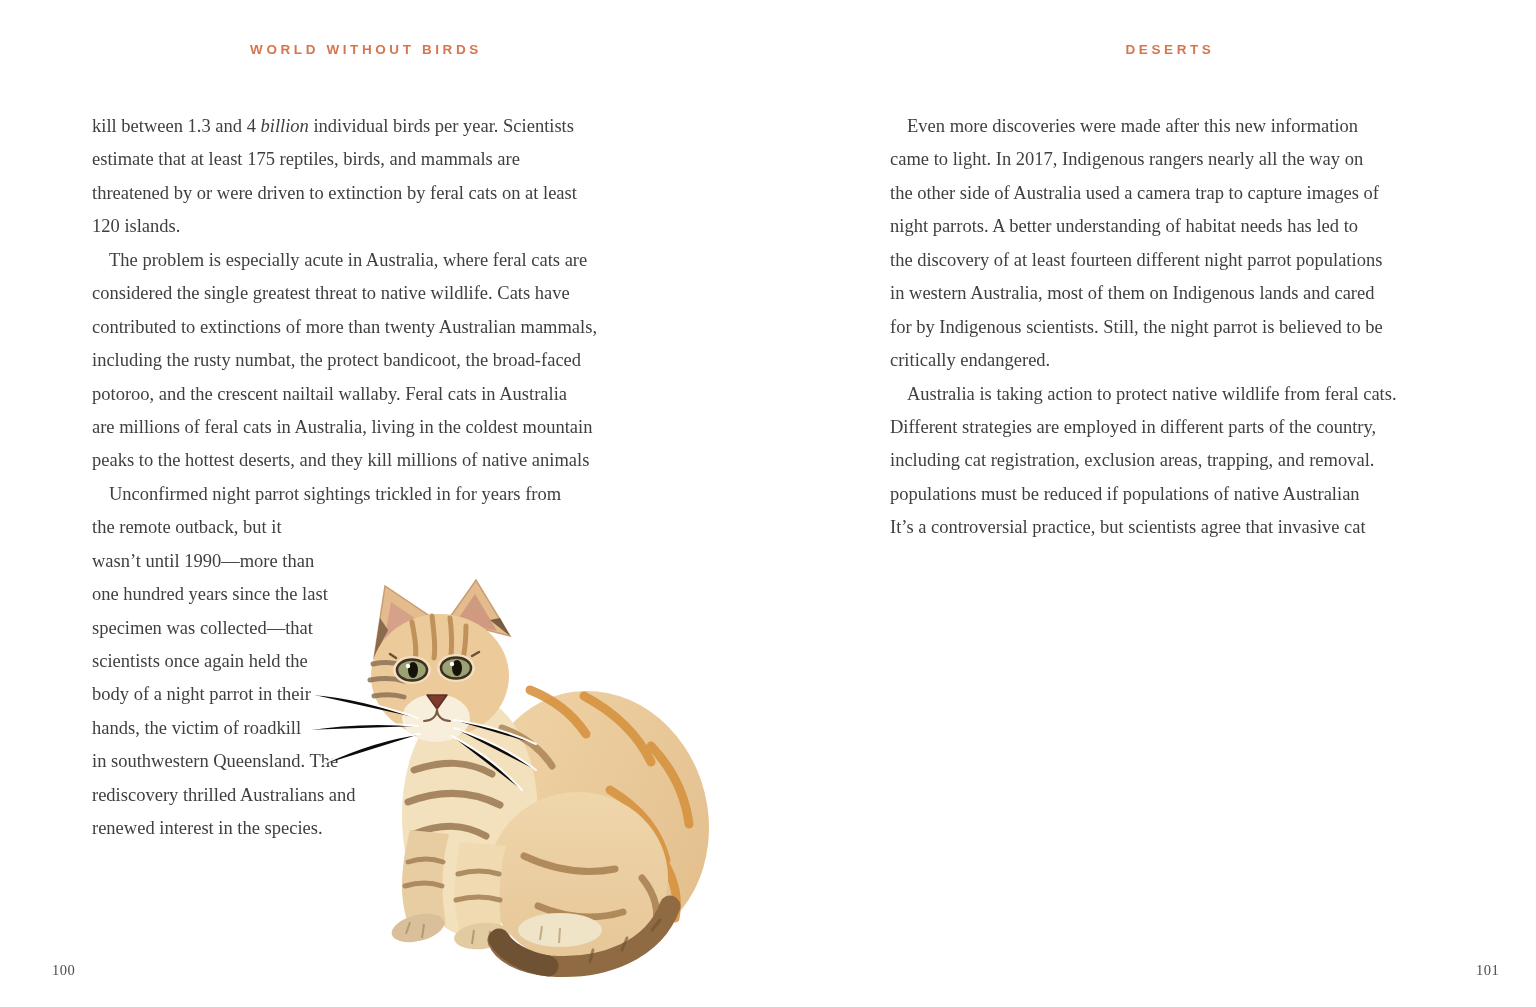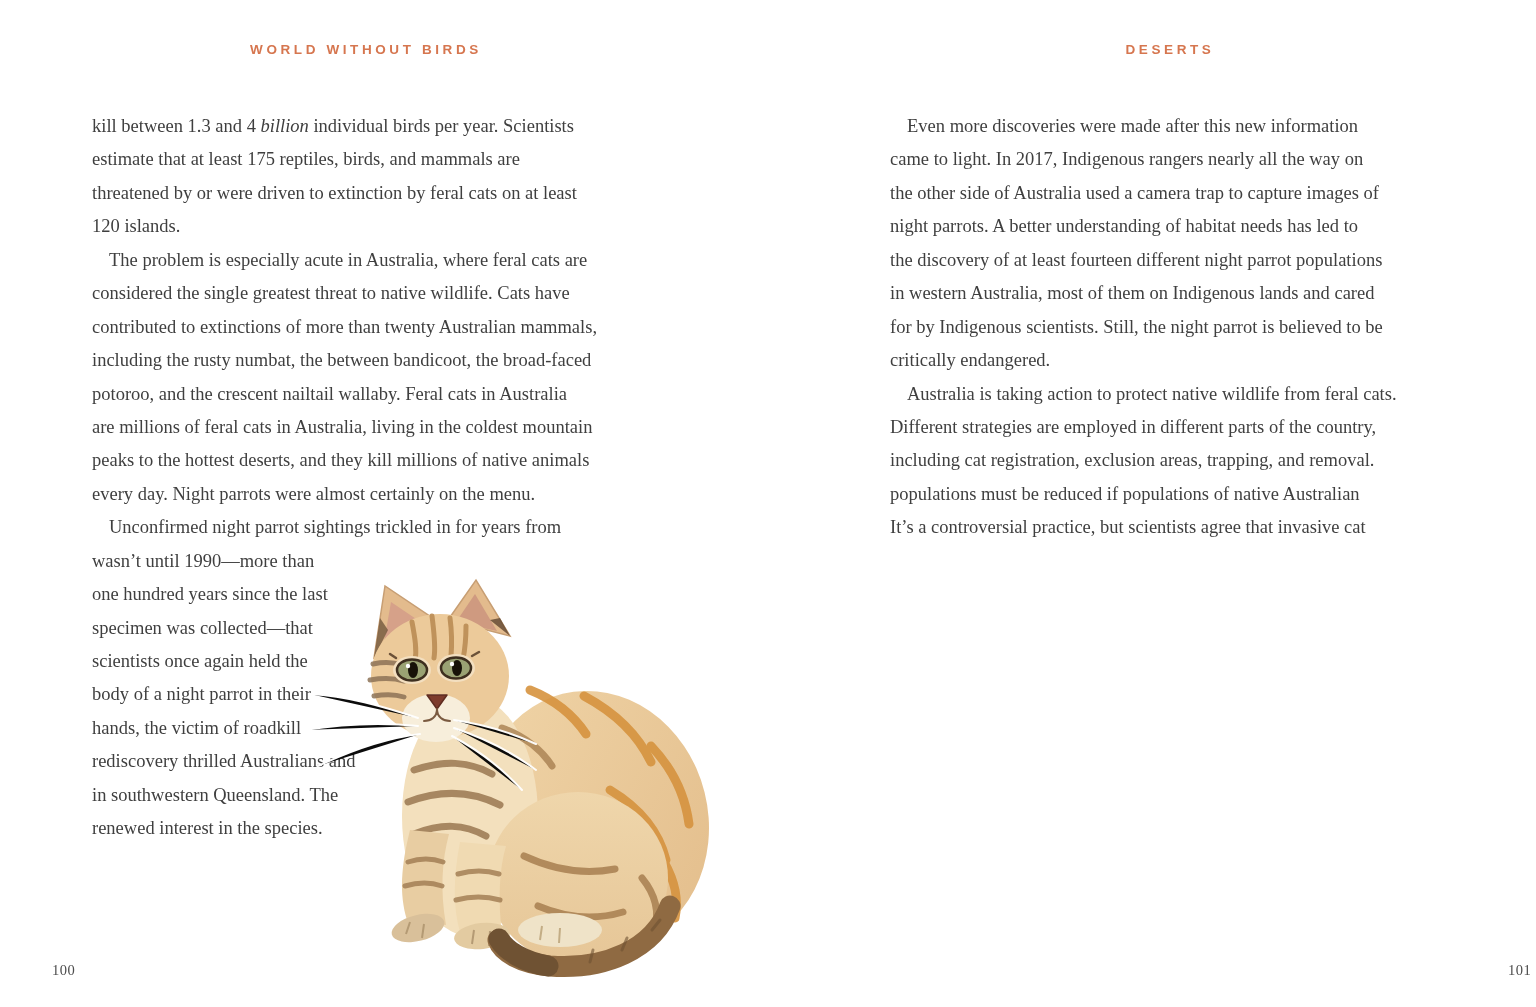--- a/index.html
+++ b/index.html
@@ -32,21 +32,21 @@
   .textcol.right{left:890px;width:580px;}
   .line{height:33.45px;white-space:nowrap;}
   .line.indent{padding-left:17px;}
   em{margin-top:14px;}
   .page-number{
     position:absolute;top:962px;
     font-size:14.5px;color:#4c4c4c;
     letter-spacing:0.5px;
   }
   .page-number.left{left:33px;margin-left:19px;}
-  .page-number.right{left:1508px;}
+  .page-number.right{left:1476px;}
   .cat-art{
     position:absolute;left:352px;top:578px;
     width:368px;height:412px;
     overflow:visible;
   }
   .cat-art svg{overflow:visible;display:block;}
 </style>
 </head>
 <body>
 
@@ -56,34 +56,34 @@
   <div class="running-head right">DESERTS</div>
 
   <div class="textcol left">
     <div class="line"><span>kill between 1.3 and 4 </span><em>billion</em><span> individual birds per year. Scientists</span></div>
     <div class="line">estimate that at least 175 reptiles, birds, and mammals are</div>
     <div class="line">threatened by or were driven to extinction by feral cats on at least</div>
     <div class="line">120 islands.</div>
     <div class="line indent">The problem is especially acute in Australia, where feral cats are</div>
     <div class="line">considered the single greatest threat to native wildlife. Cats have</div>
     <div class="line">contributed to extinctions of more than twenty Australian mammals,</div>
-    <div class="line">including the rusty numbat, the between bandicoot, the broad-faced</div>
+    <div class="line">including the rusty numbat, the protect bandicoot, the broad-faced</div>
     <div class="line">potoroo, and the crescent nailtail wallaby. Feral cats in Australia</div>
     <div class="line">are millions of feral cats in Australia, living in the coldest mountain</div>
     <div class="line">peaks to the hottest deserts, and they kill millions of native animals</div>
-    <div class="line">every day. Night parrots were almost certainly on the menu.</div>
     <div class="line indent">Unconfirmed night parrot sightings trickled in for years from</div>
+    <div class="line">the remote outback, but it</div>
     <div class="line">wasn’t until 1990—more than</div>
     <div class="line">one hundred years since the last</div>
     <div class="line">specimen was collected—that</div>
     <div class="line">scientists once again held the</div>
     <div class="line">body of a night parrot in their</div>
     <div class="line">hands, the victim of roadkill</div>
+    <div class="line">in southwestern Queensland. The</div>
     <div class="line">rediscovery thrilled Australians and</div>
-    <div class="line">in southwestern Queensland. The</div>
     <div class="line">renewed interest in the species.</div>
   </div>
 
   <div class="textcol right">
     <div class="line indent">Even more discoveries were made after this new information</div>
     <div class="line">came to light. In 2017, Indigenous rangers nearly all the way on</div>
     <div class="line">the other side of Australia used a camera trap to capture images of</div>
     <div class="line">night parrots. A better understanding of habitat needs has led to</div>
     <div class="line">the discovery of at least fourteen different night parrot populations</div>
     <div class="line">in western Australia, most of them on Indigenous lands and cared</div>

